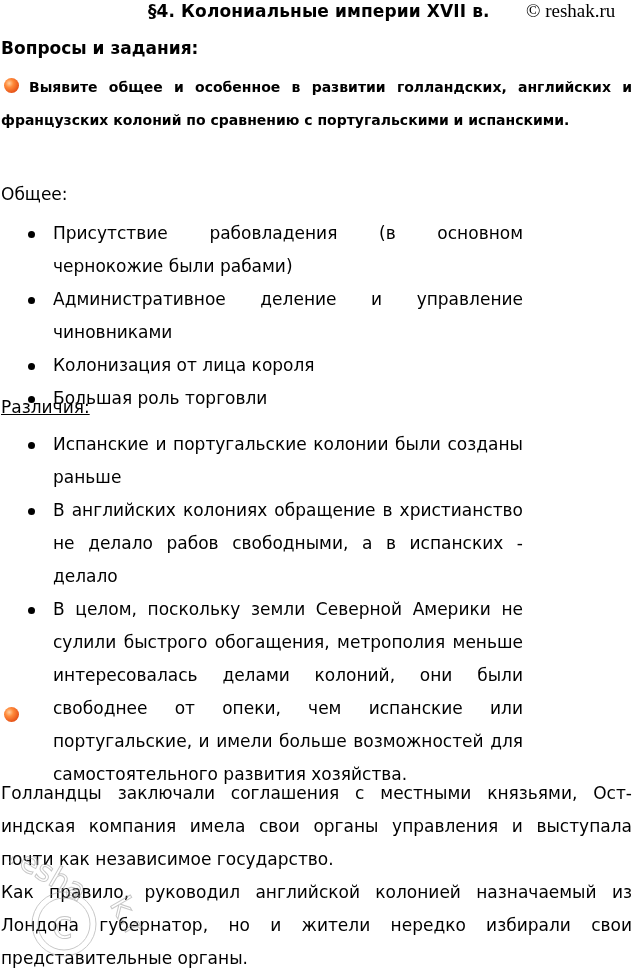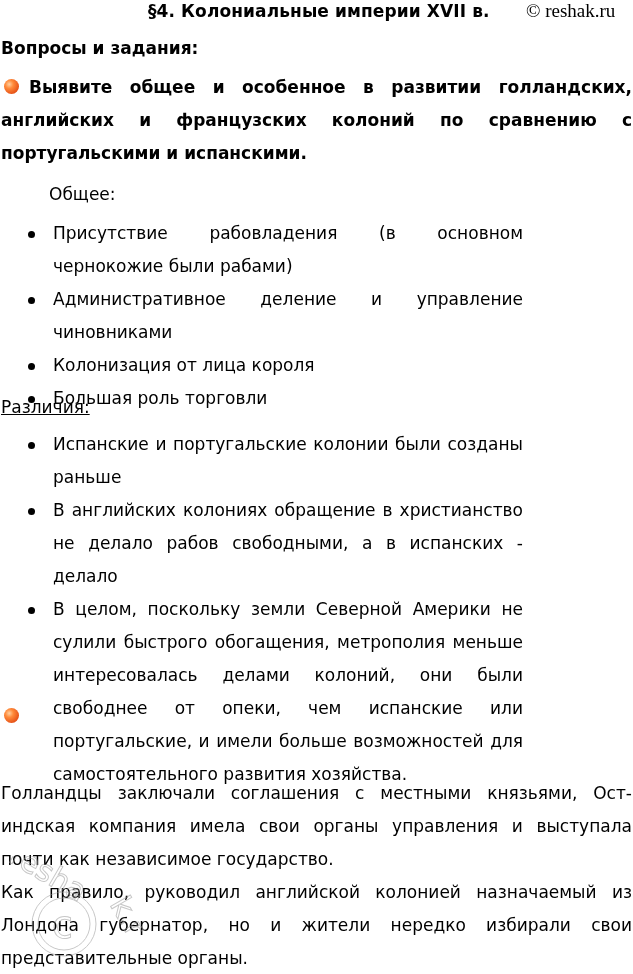--- a/index.html
+++ b/index.html
@@ -17,21 +17,21 @@
     .header-copyright {
       position: absolute; left: 526px; top: 0px;
       font-family: "Liberation Serif", serif; font-size: 19px;
     }
     .section-heading {
       position: absolute; left: 1px; top: 38px;
       font-weight: bold; font-size: 17px;
     }
     .question {
       position: absolute; left: 1px; width: 631px;
-      font-weight: bold; font-size: 17px; line-height: 33px;
+      font-weight: bold; font-size: 14px; line-height: 33px;
       text-align: justify; text-align-last: left;
     }
     .question .ball {
       display: inline-block; width: 15px; height: 15px; border-radius: 50%;
       background: radial-gradient(circle at 35% 35%, #ffd0a0 0%, #ff8a3a 30%, #e8561a 70%, #c64010 100%);
       vertical-align: -1px; margin-right: 10px; margin-left: 3px;
     }
     .label {
       position: absolute; left: 1px; font-size: 17px; font-weight: normal;
     }
@@ -62,21 +62,21 @@
   <span class="header-title">§4. Колониальные империи XVII в.</span>
   <span class="header-copyright">© reshak.ru</span>
 </div>
 
 <div class="section-heading">Вопросы и задания:</div>
 
 <div class="question" style="top:71px;">
   <span class="ball"></span><span>Выявите общее и особенное в развитии голландских, английских и французских колоний по сравнению с португальскими и испанскими.</span>
 </div>
 
-<div class="label" style="top:184px;padding-left:48px;">Общее:</div>
+<div class="label" style="top:184px;">Общее:</div>
 
 <ul class="bullet-list" style="top:217px;">
   <li><span class="dot"></span><span>Присутствие рабовладения (в основном чернокожие были рабами)</span></li>
   <li><span class="dot"></span><span>Административное деление и управление чиновниками</span></li>
   <li><span class="dot"></span><span>Колонизация от лица короля</span></li>
   <li><span class="dot"></span><span>Большая роль торговли</span></li>
 </ul>
 
 <div class="label" style="top:397px;text-decoration:underline;">Различия:</div>
 

